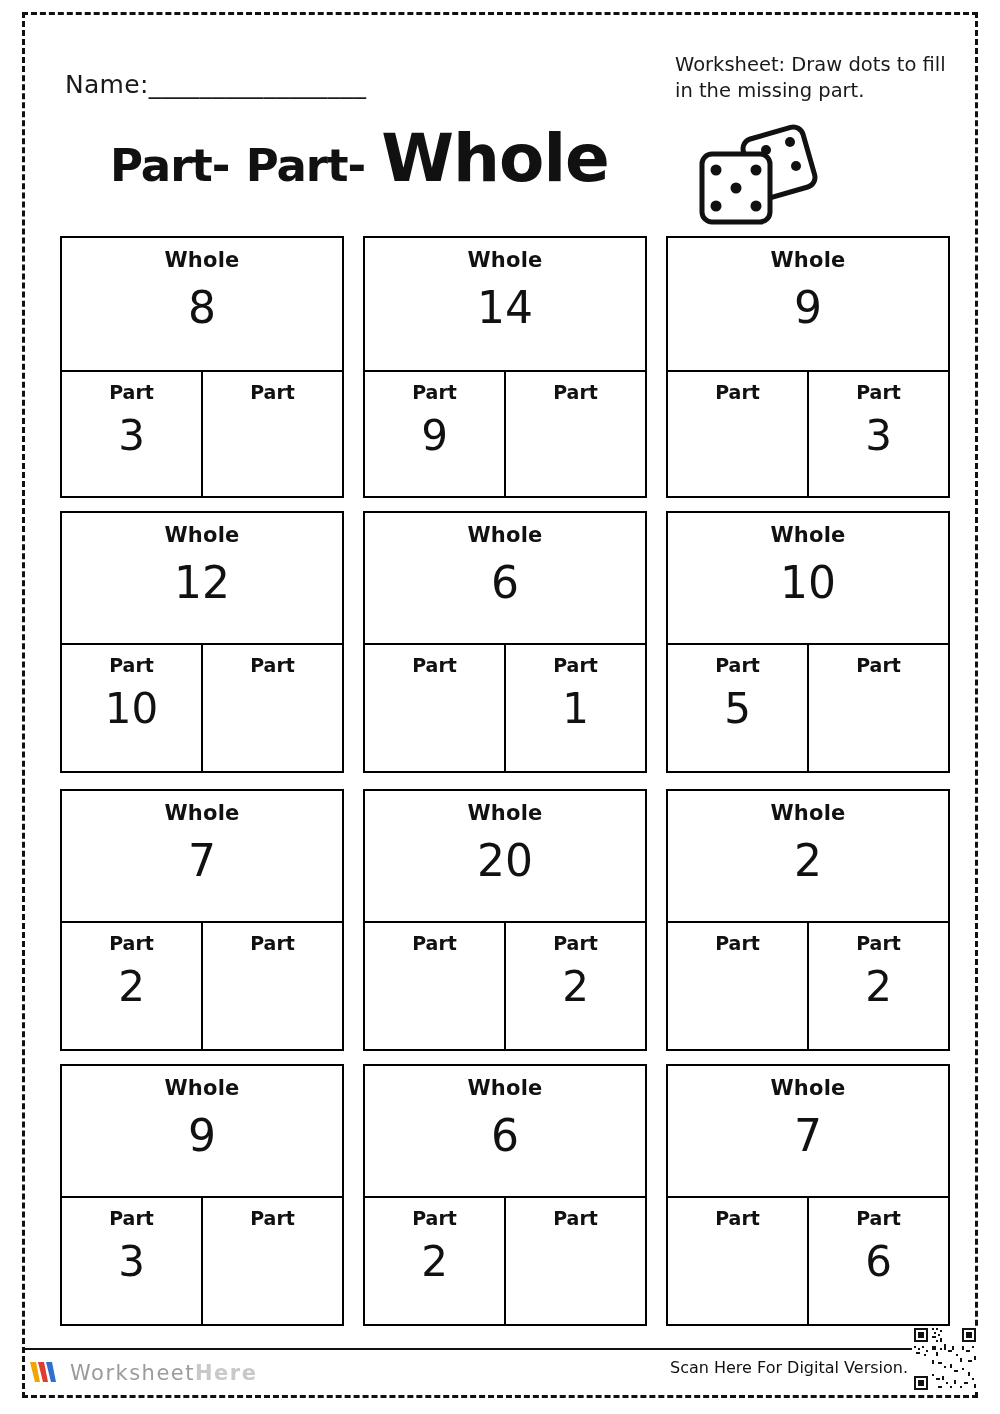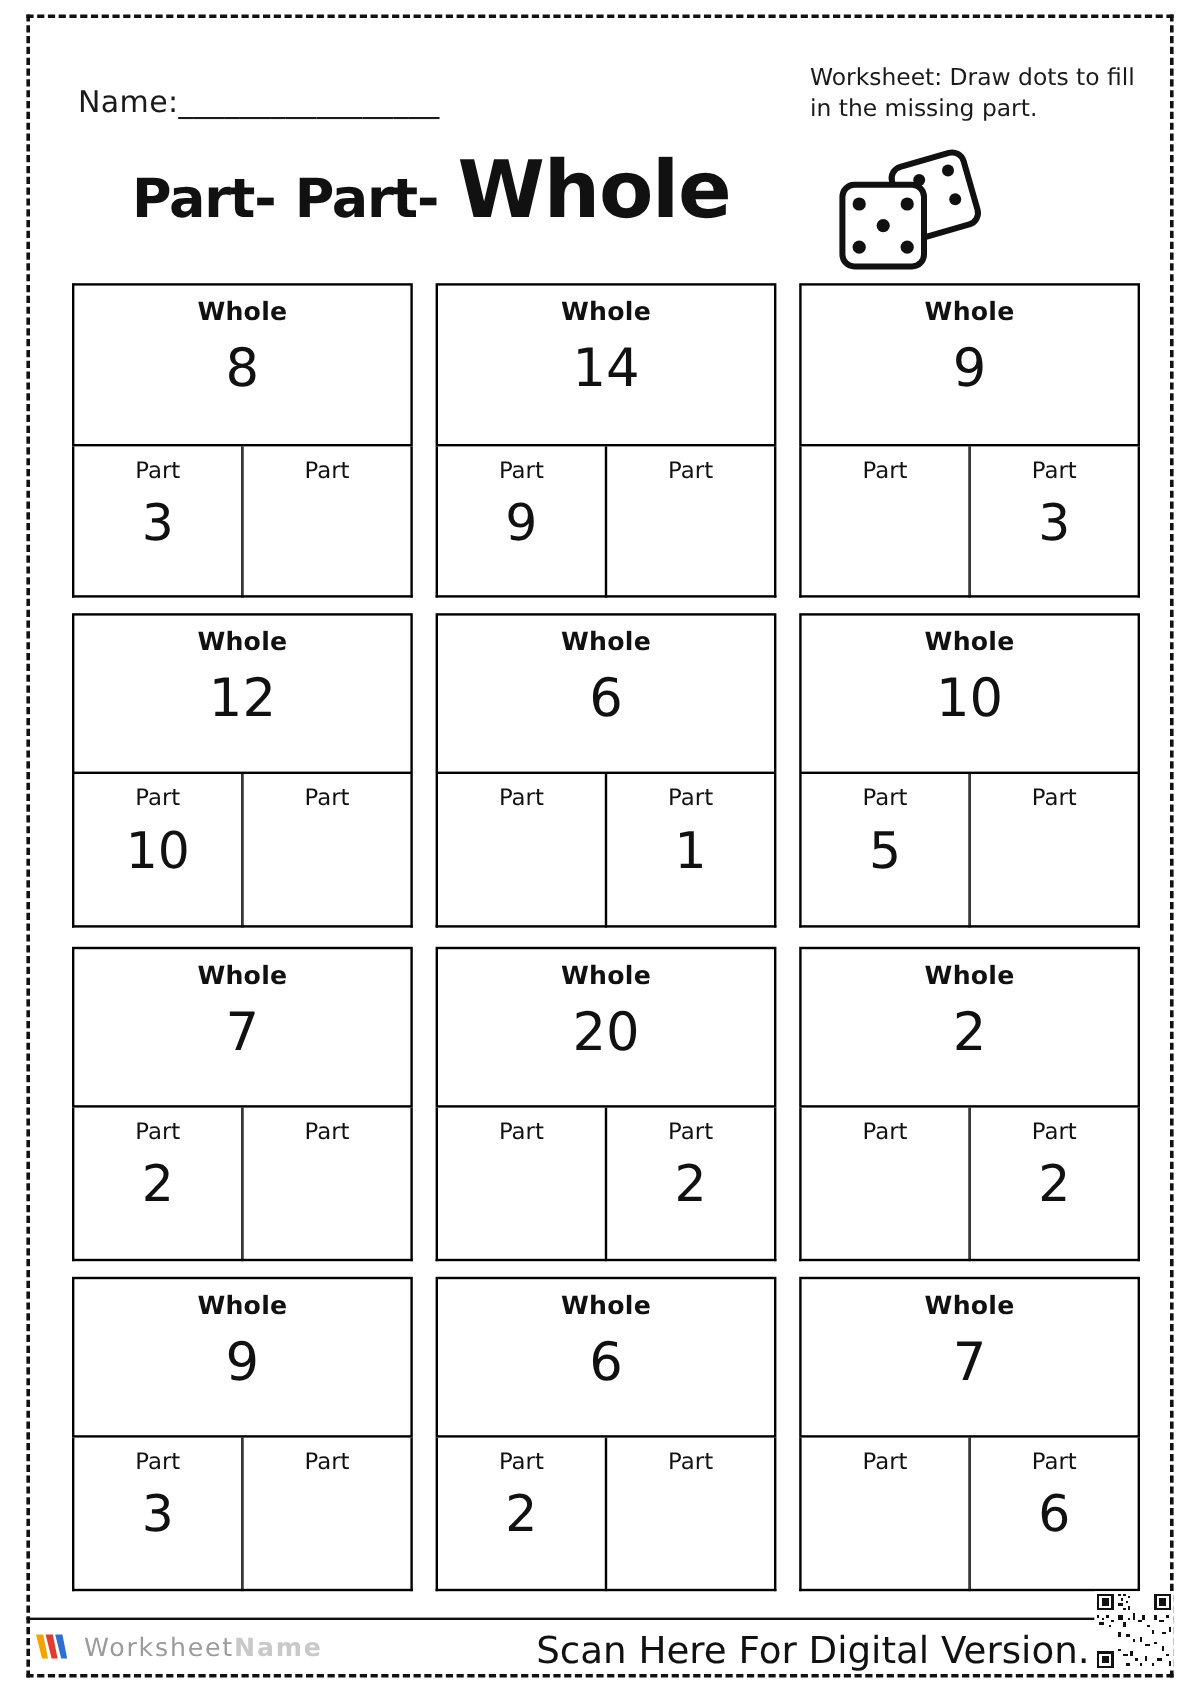--- a/index.html
+++ b/index.html
@@ -150,21 +150,21 @@
     width: 50%;
     border: 2px solid #000;
     border-top: none;
     box-sizing: border-box;
     position: relative;
   }
   .card .part-box.left { border-right: 1px solid #000; }
   .card .part-box.right { border-left: 1px solid #000; }
   .card .part-label {
     text-align: center;
-    font-weight: normal;
+    font-weight: bold;
     font-size: 19px;
     margin-top: 9px;
   }
   .card .part-value {
     text-align: center;
     font-size: 42px;
     line-height: 1;
     margin-top: 12px;
     font-weight: 400;
   }
@@ -205,21 +205,21 @@
     font-size: 21px;
     letter-spacing: 1.5px;
     color: #9b9b9b;
     font-weight: 500;
   }
   .brand-text .zone { color: #c9c9c9; font-weight: bold; }
   .scan-text {
     position: absolute;
     right: 70px;
     top: 16px;
-    font-size: 31px;
+    font-size: 16px;
     color: #111;
     white-space: nowrap;
   }
   .qr {
     position: absolute;
     right: 0px;
     top: -16px;
     width: 66px;
     height: 66px;
   }
@@ -480,21 +480,21 @@
     <div class="footer-line"></div>
     <div class="brand">
       <div class="brand-mark">
         <svg viewBox="0 0 34 34" width="34" height="34" xmlns="http://www.w3.org/2000/svg">
           <polygon points="2,6 8,6 12,26 7,26" fill="#f0a500"></polygon>
           <polygon points="10,6 16,6 20,26 15,26" fill="#e03c31"></polygon>
           <polygon points="18,6 24,6 28,26 23,26" fill="#2f6fd0"></polygon>
         </svg>
       </div>
       <div class="brand-text">
-        <span>Worksheet</span><span class="zone">Name</span>
+        <span>Worksheet</span><span class="zone">Here</span>
       </div>
     </div>
     <div class="scan-text">Scan Here For Digital Version.</div>
     <div class="qr">
       <svg viewBox="0 0 33 33" width="66" height="66" xmlns="http://www.w3.org/2000/svg" shape-rendering="crispEdges">
         <rect width="33" height="33" fill="#fff"></rect>
         <g fill="#111">
           <rect x="1" y="1" width="7" height="7"></rect>
             <rect x="2" y="2" width="5" height="5" fill="#fff"></rect>
             <rect x="3" y="3" width="3" height="3"></rect>

